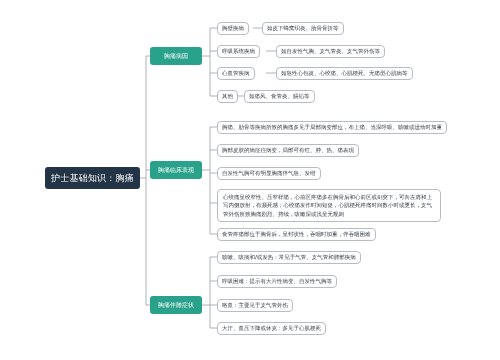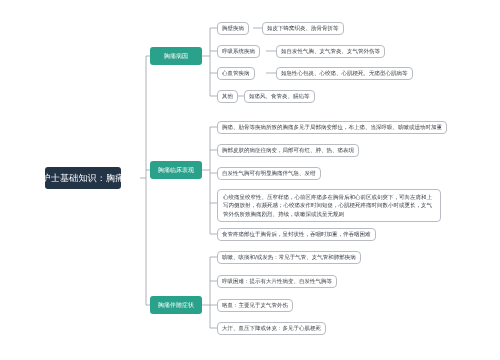--- a/index.html
+++ b/index.html
@@ -10,21 +10,21 @@
     overflow:hidden;
   }
   #canvas{position:relative;width:500px;height:360px;}
 
   svg#wires{position:absolute;left:0;top:0;width:500px;height:360px;pointer-events:none;}
 
   .node{position:absolute;box-sizing:border-box;}
 
   
   .root{
-    left:45px;top:167px;width:76px;height:22px;
+    left:45px;top:167px;width:95px;height:22px;
     background:#243447;
     border-radius:3px;
     color:#ffffff;
     font-size:9px;
     letter-spacing:.2px;
     display:flex;align-items:center;justify-content:center;
     white-space:nowrap;
   }
 
   

